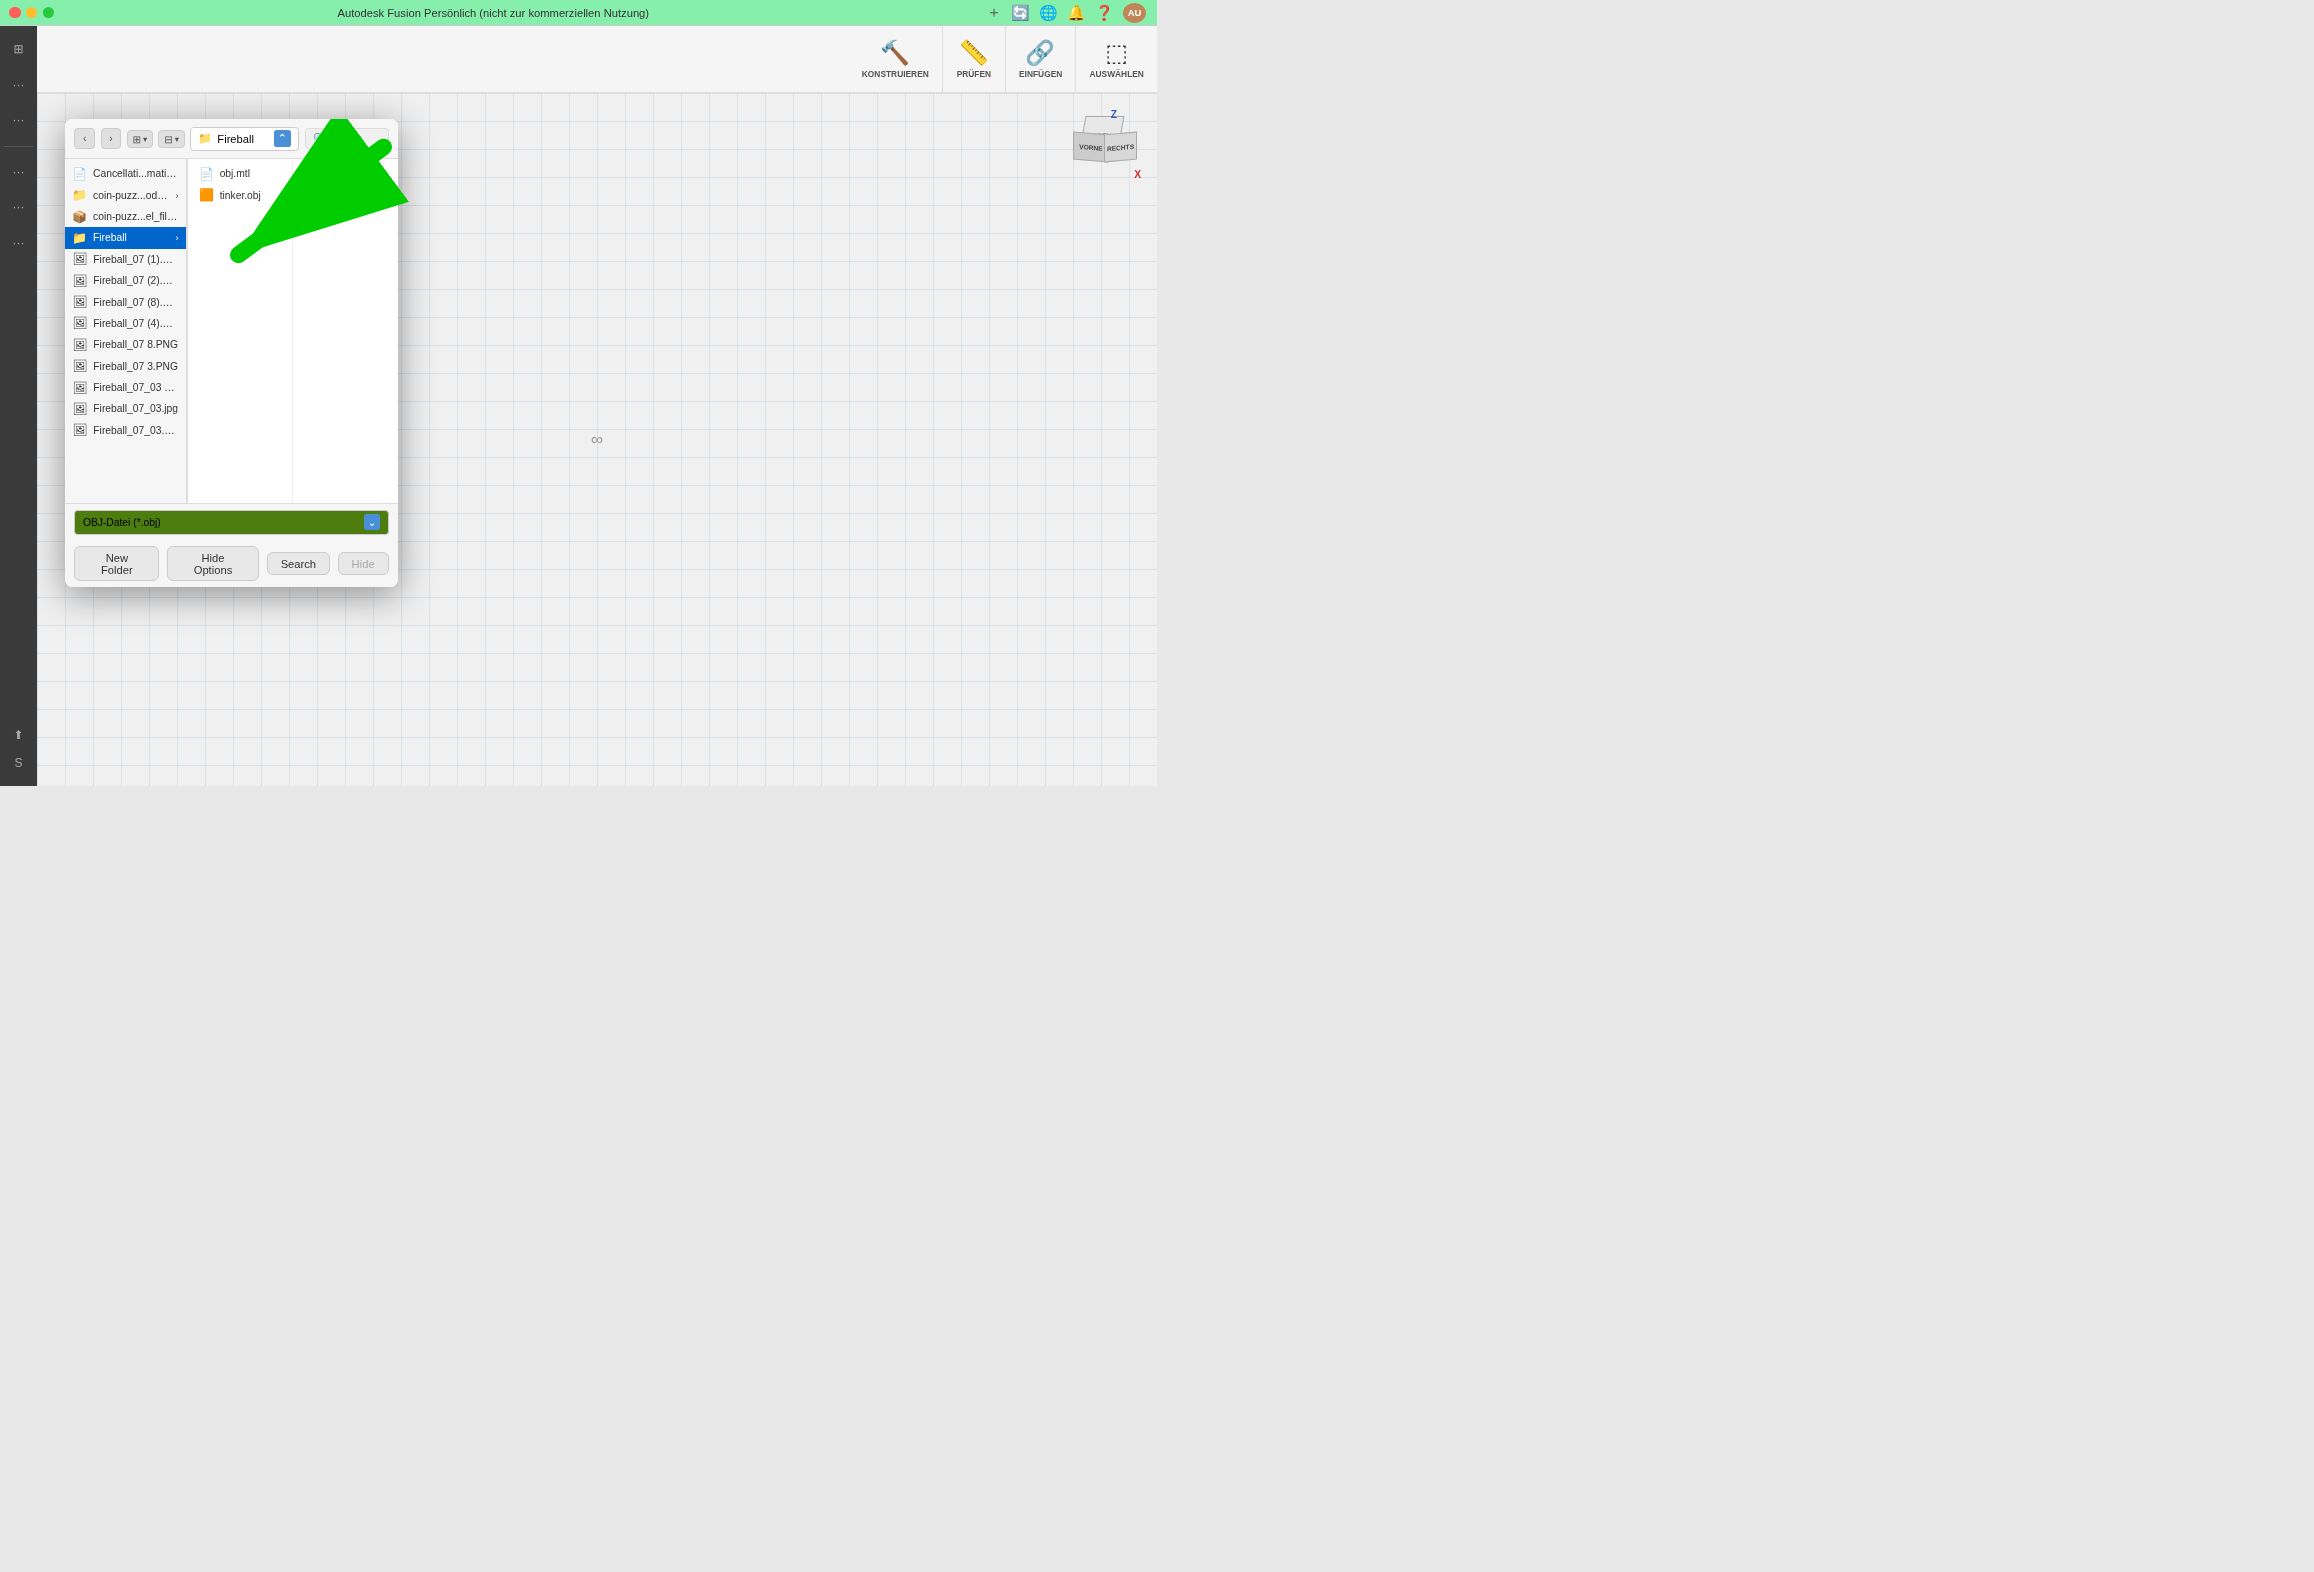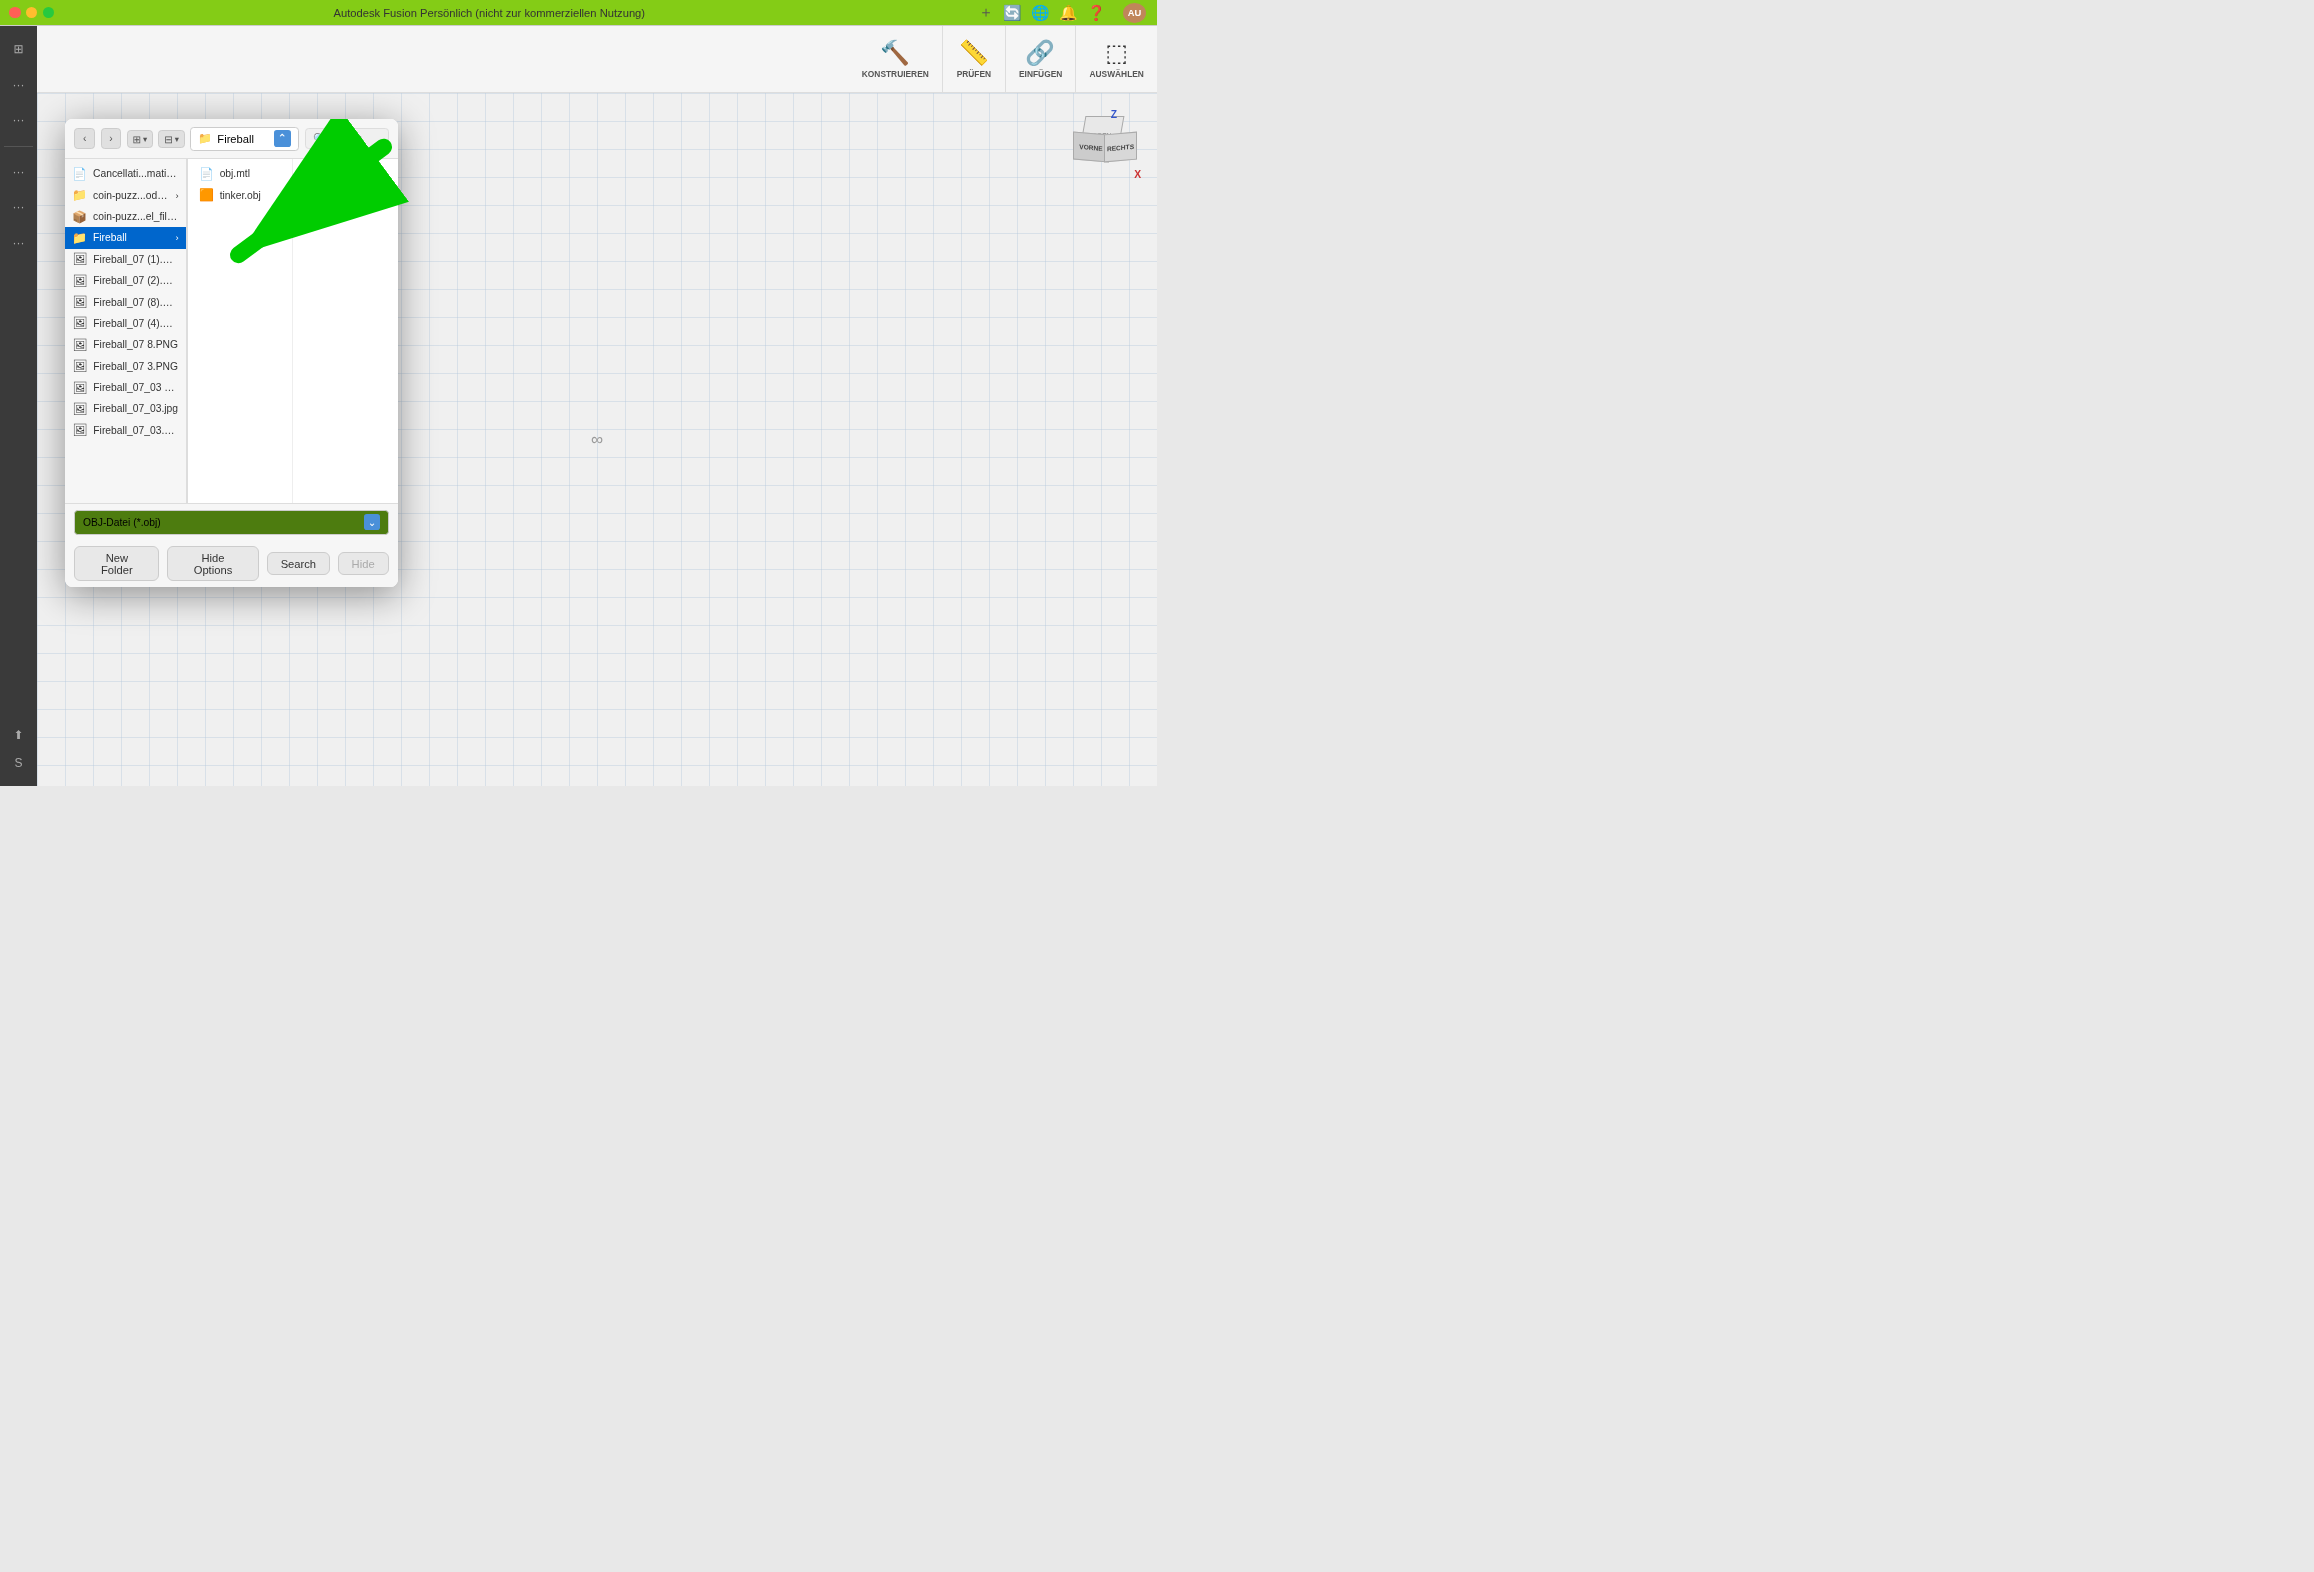--- a/index.html
+++ b/index.html
@@ -83,21 +83,20 @@
       color: #555;
     }
     .topbar-avatar {
       width: 22.5px; height: 20px;
       border-radius: 50%;
       background: #c0865a;
       display: flex; align-items: center; justify-content: center;
       font-size: 9.4px;
       color: white;
       font-weight: bold;
-      margin-left: 8px;
     }
 
     
     .dialog-overlay {
       position: absolute;
       top: 26px;
       left: 28px;
       width: 333px;
       height: 468px;
       background: #fff;
@@ -327,21 +326,21 @@
       display: flex;
       align-items: center;
       padding: 0 7.5px;
       border-right: 0.9px solid #ddd;
       gap: 3.7px;
     }
     .toolbar-section:last-child { border-right: none; }
 
     .app-header {
       display: flex;
-      background: #84cc16;
+      background: #86efac;
       border-bottom: 0.9px solid #ccc;
       height: 26px;
       align-items: center;
     }
     .header-title {
       flex: 1;
       text-align: center;
       font-size: 11.2px;
       color: #333;
       font-weight: 500;

